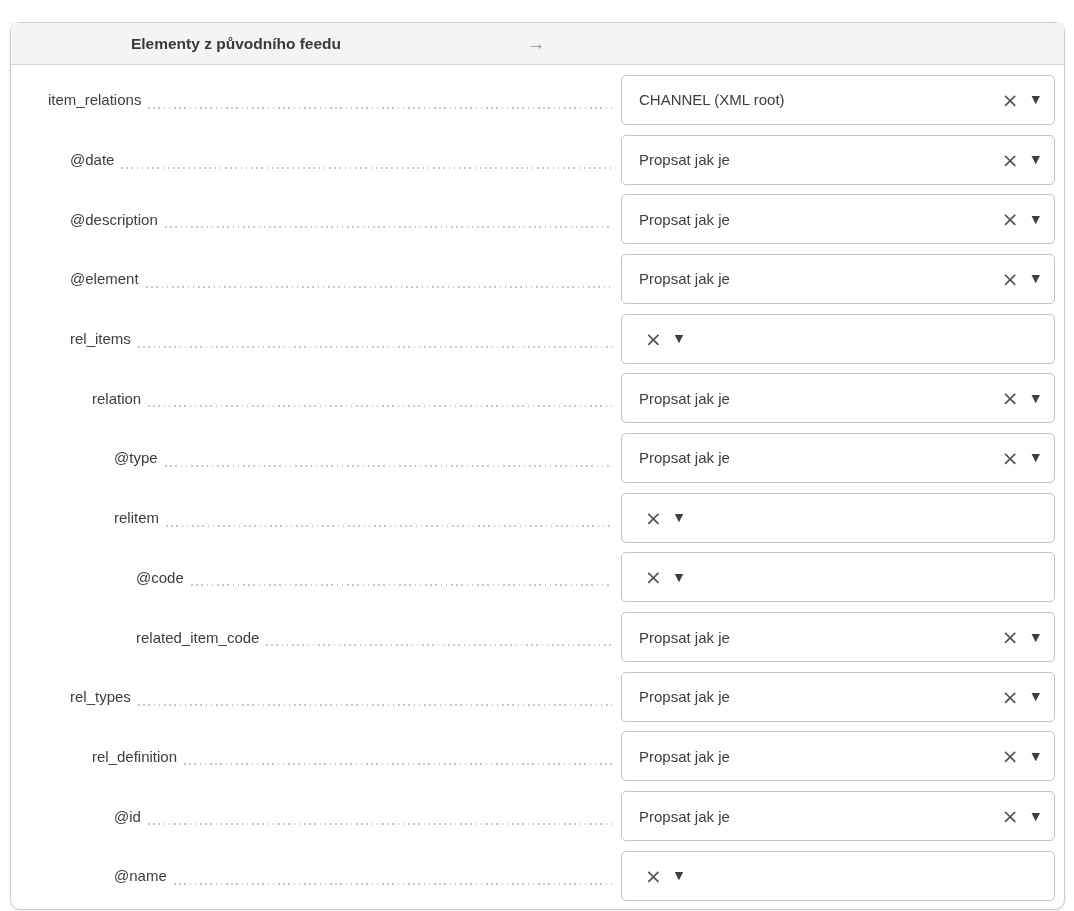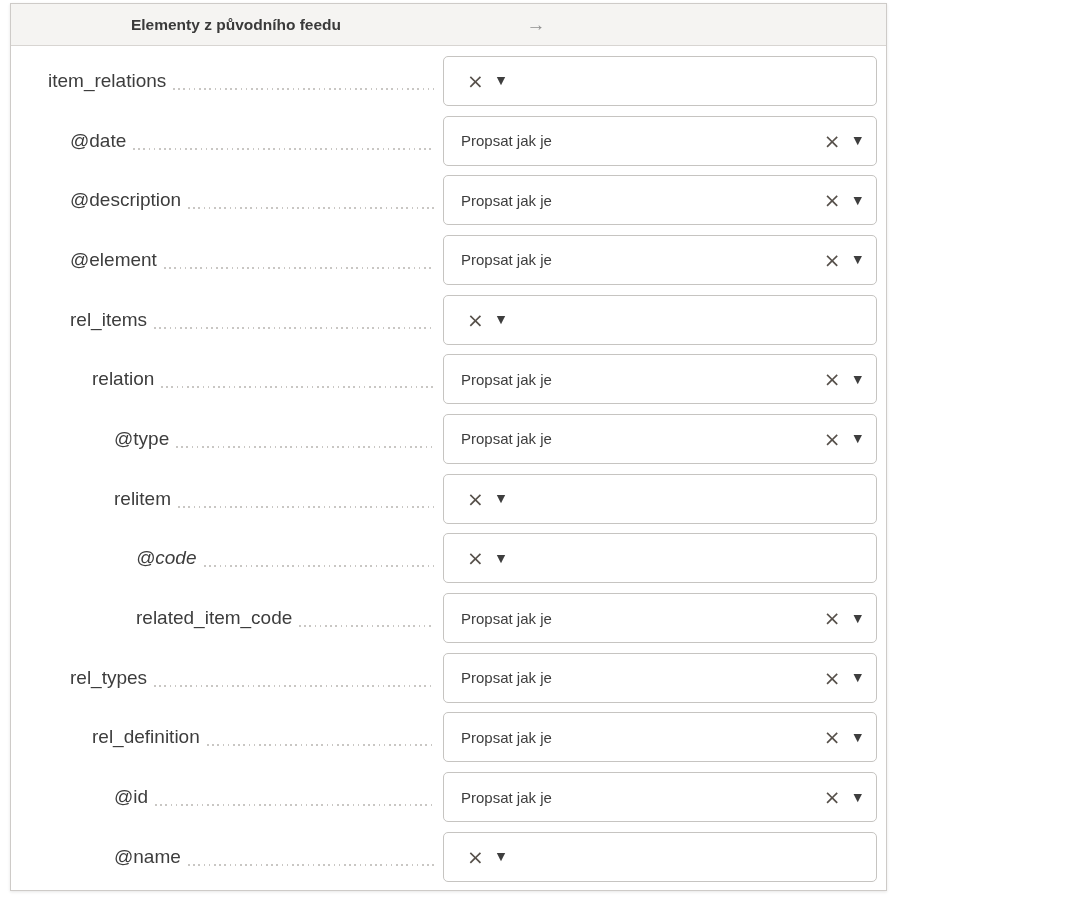--- a/index.html
+++ b/index.html
@@ -7,36 +7,36 @@
     --header-bg:#f5f4f2;
     --select-border:#c6c4c1;
     --text:#3d3d3d;
     --muted-icon:#8f8f8f;
     --leader-dot:#c9c7c4;
   }
   *{box-sizing:border-box;margin:0;padding:0;}
   html,body{width:1074px;height:911px;background:#ffffff;
     font-family:"Liberation Sans", sans-serif;color:var(--text);}
   .panel{
-    position:absolute;left:10px;top:3px;width:877px;height:888px;
+    position:absolute;left:10px;top:22px;width:1055px;height:888px;
     background:#ffffff;border:1px solid var(--panel-border);
-    border-radius:0;box-shadow:0 1px 3px rgba(0,0,0,0.10);
+    border-radius:10px;box-shadow:0 1px 3px rgba(0,0,0,0.10);
   }
   .panel-header{
     display:flex;align-items:center;height:42px;
     background:var(--header-bg);border-bottom:1px solid #d8d5d2;
   }
   .header-cell{font-weight:bold;font-size:15.5px;color:#3a3a3a;text-align:center;}
   .header-left{width:450px;}
   .header-arrow-cell{width:150px;text-align:center;}
   .header-arrow-cell .arrow{font-weight:normal;font-size:19px;color:var(--muted-icon);}
   .header-right{flex:1;}
   .rows{padding:5px 0 5px 0;}
   .row{display:flex;align-items:center;height:59.7px;}
-  .row .label{font-size:19px;color:var(--text);white-space:nowrap;}
+  .row .label{font-size:15px;color:var(--text);white-space:nowrap;}
   .row .leader{
     flex:1;height:2px;margin:0 9px 0 7px;transform:translateY(8px);
     background-image:repeating-linear-gradient(to right,
       var(--leader-dot) 0, var(--leader-dot) 1.6px,
       transparent 1.6px, transparent 5.2px);
   }
   .select{
     width:434px;height:50px;margin-right:9px;flex:0 0 auto;
     display:flex;align-items:center;
     background:#ffffff;border:1px solid var(--select-border);
@@ -62,20 +62,21 @@
     <div class="header-arrow-cell">
       <span class="arrow">→</span>
     </div>
   </div>
 
   <div class="rows">
   <div class="row">
     <div class="label" style="padding-left: 37px;">item_relations</div>
     <div class="leader"></div>
     <div class="select">
+      <span class="value">CHANNEL (XML root)</span>
       <span class="clear">×</span>
       <span class="caret">▼</span>
     </div>
   </div>
 
   <div class="row">
     <div class="label" style="padding-left: 59px;">@date</div>
     <div class="leader"></div>
     <div class="select">
       <span class="value">Propsat jak je</span>
@@ -136,21 +137,21 @@
   <div class="row">
     <div class="label" style="padding-left: 103px;">relitem</div>
     <div class="leader"></div>
     <div class="select">
       <span class="clear">×</span>
       <span class="caret">▼</span>
     </div>
   </div>
 
   <div class="row">
-    <div class="label" style="padding-left: 125px; font-style: italic;">@code</div>
+    <div class="label" style="padding-left: 125px;">@code</div>
     <div class="leader"></div>
     <div class="select">
       <span class="clear">×</span>
       <span class="caret">▼</span>
     </div>
   </div>
 
   <div class="row">
     <div class="label" style="padding-left: 125px;">related_item_code</div>
     <div class="leader"></div>

